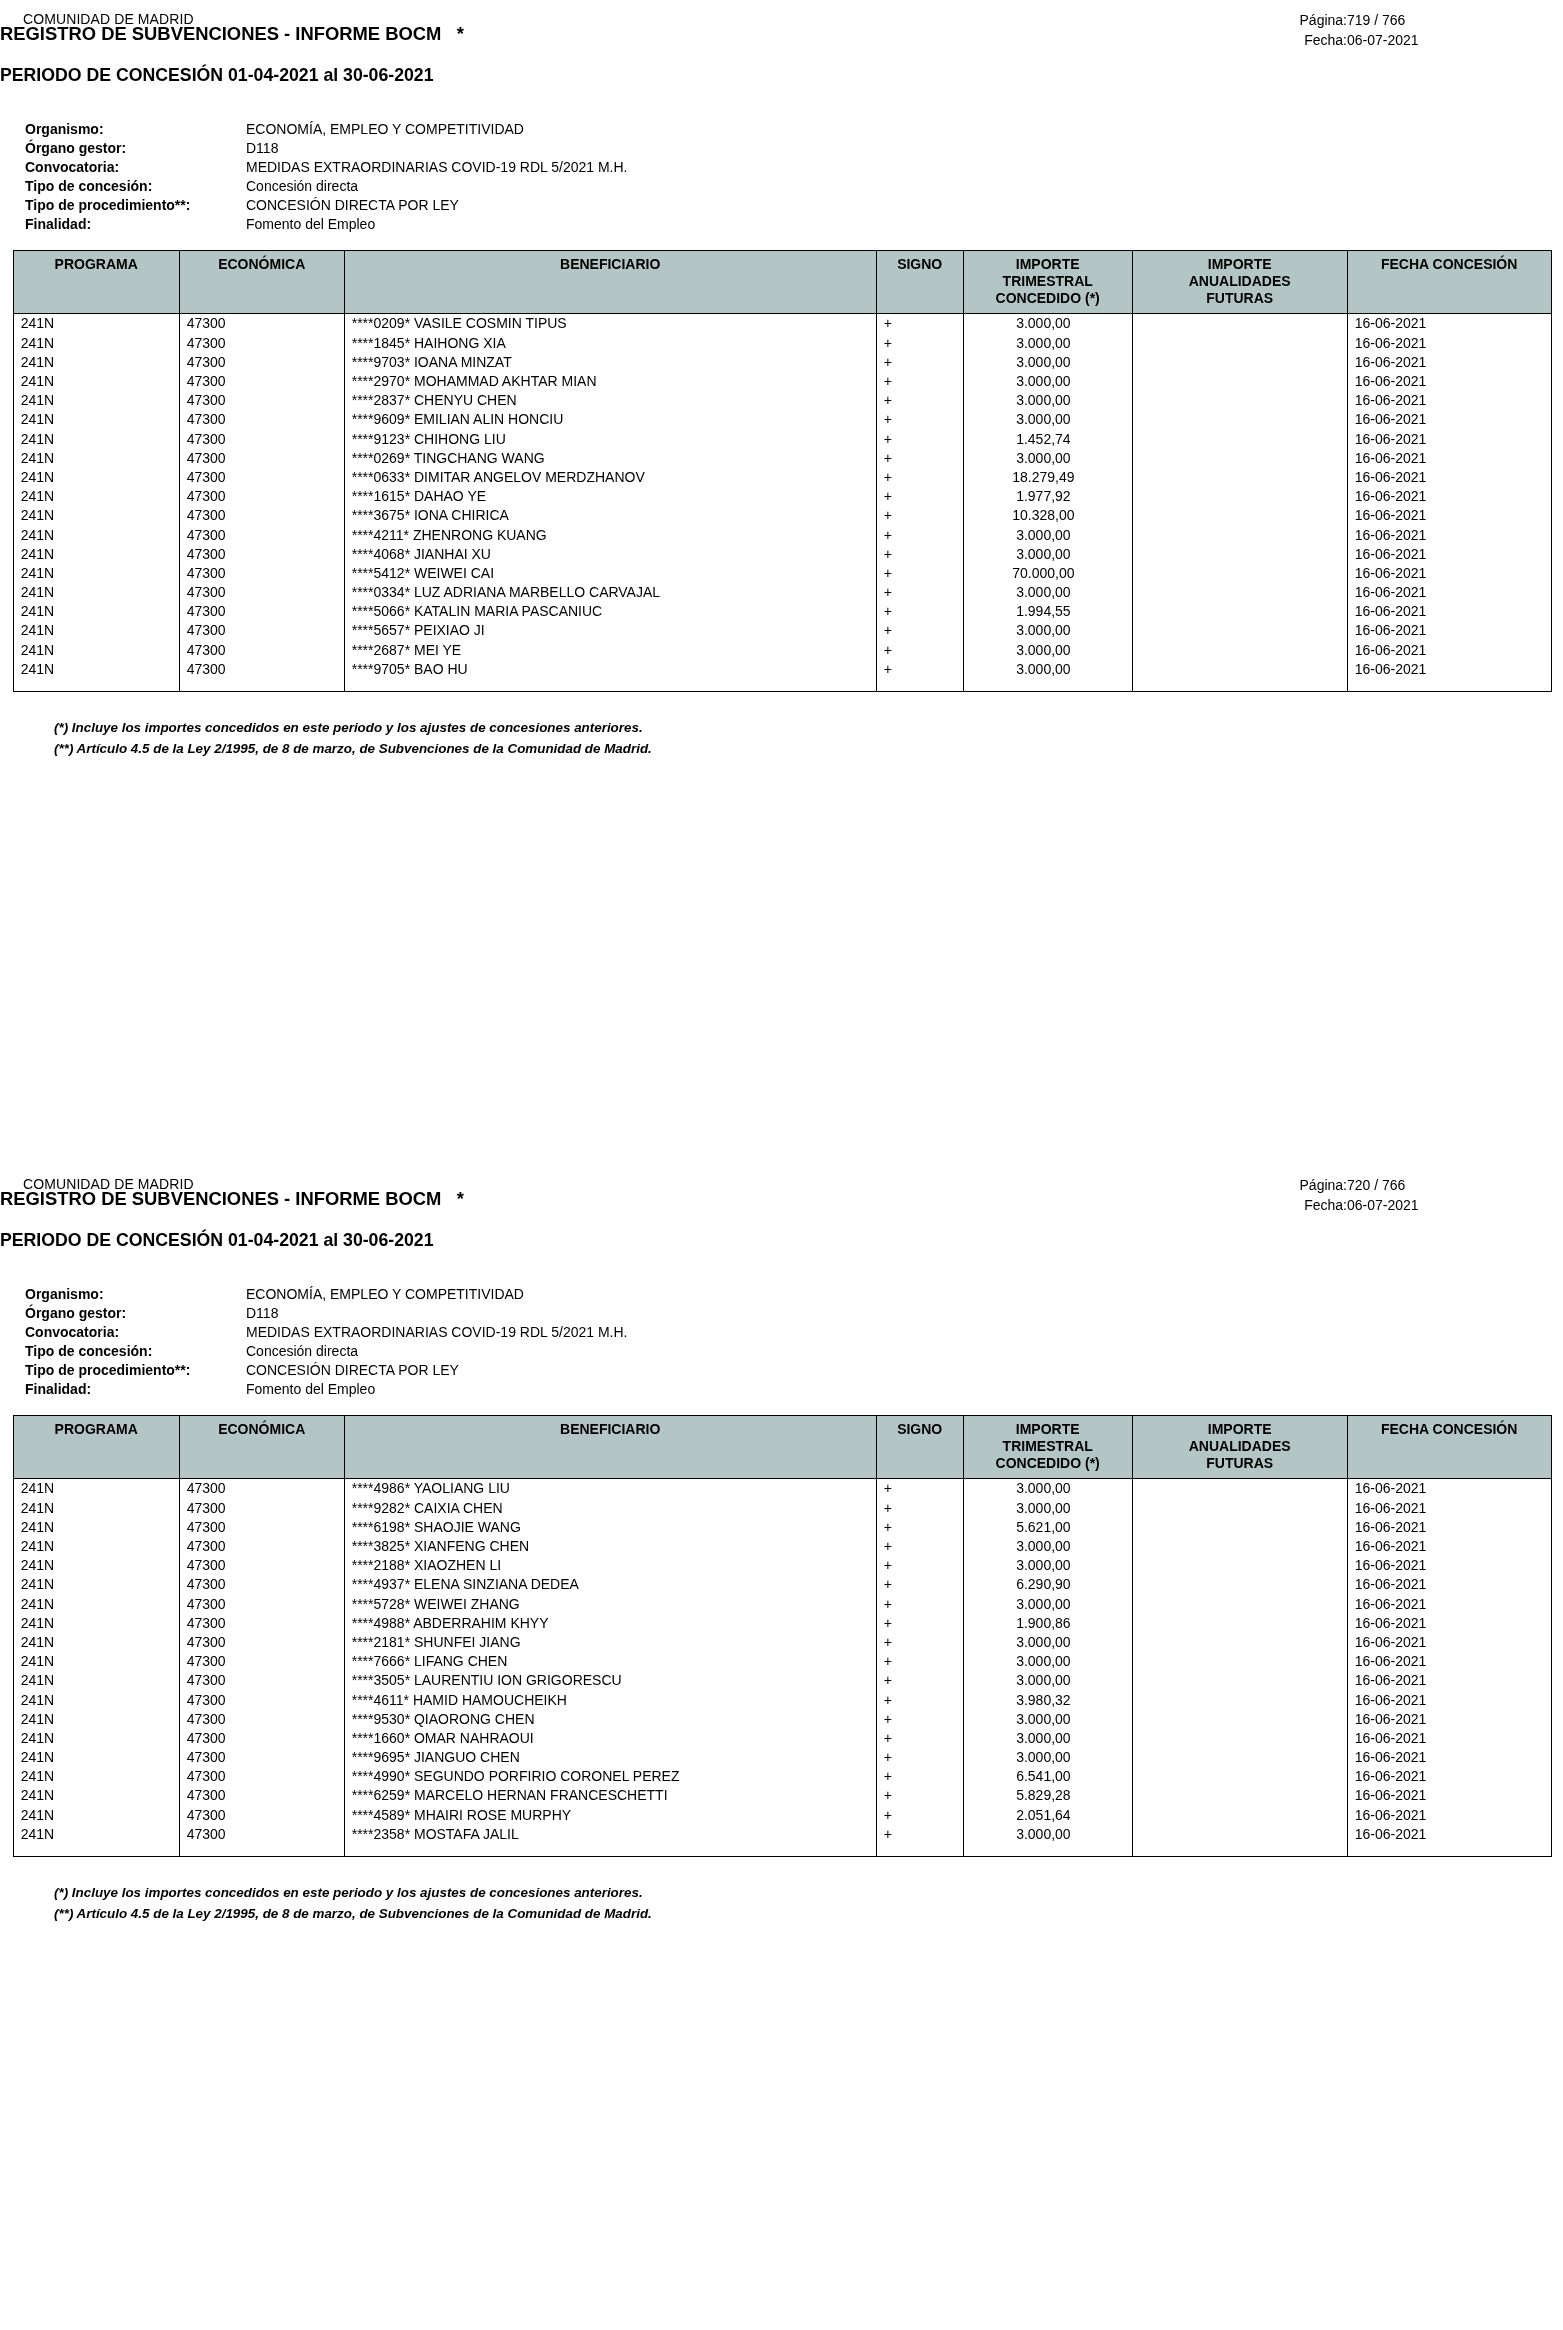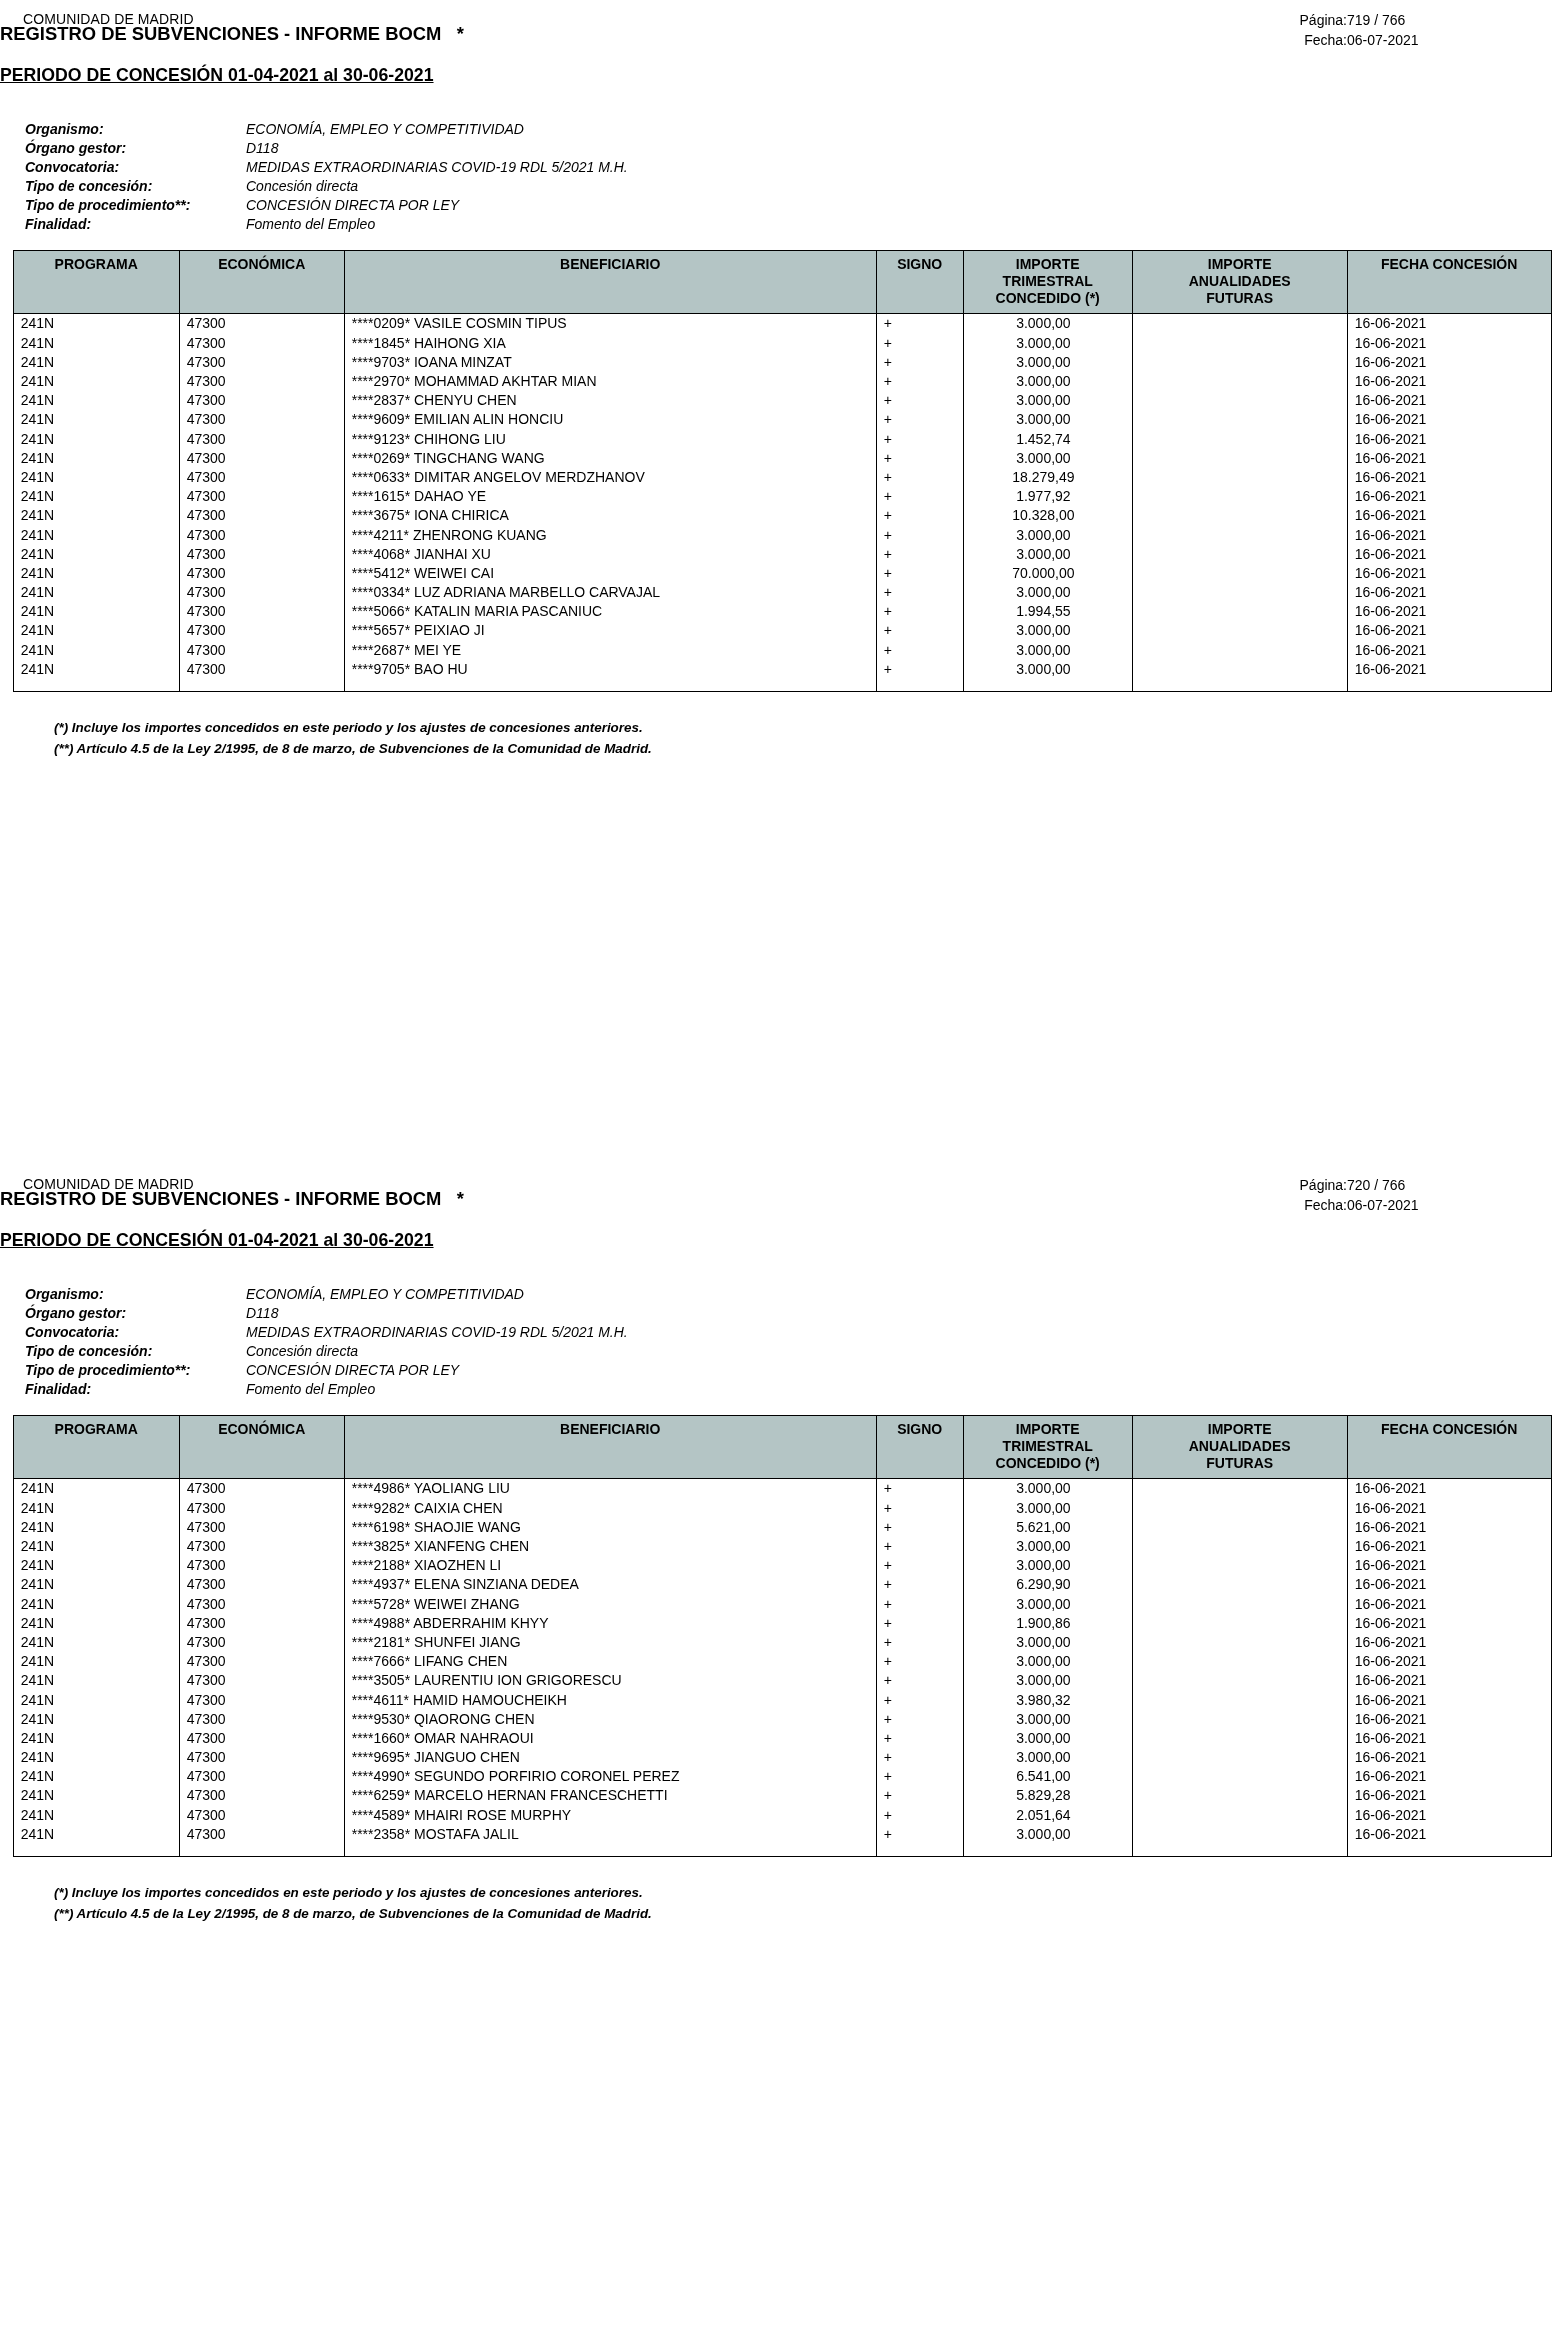--- a/index.html
+++ b/index.html
@@ -30,26 +30,26 @@
     position:absolute;top:10px;left:1282px;
     font-size:14px;line-height:20px;
   }
   .pi-row{display:flex;}
   .pi-label{width:65px;text-align:right;}
   .titles{
     position:absolute;top:22.6px;left:0;width:1564px;
     text-align:left;
   }
   .title{font-size:18.4px;font-weight:bold;margin:0;}
-  .subtitle{font-size:17.7px;font-weight:bold;margin:20px 0 0 0;text-decoration:underline;}
+  .subtitle{font-size:17.7px;font-weight:bold;margin:20px 0 0 0;}
   .meta{
     position:absolute;top:120px;left:25px;
     font-size:14px;
   }
-  .meta-row{display:flex;line-height:19px;font-style:italic;}
+  .meta-row{display:flex;line-height:19px;}
   .meta-label{width:221px;font-weight:bold;flex:0 0 auto;}
   .meta-value{white-space:nowrap;}
   .grants{
     position:absolute;top:250px;left:12.7px;
     width:1539px;
     table-layout:fixed;
     border-collapse:collapse;
     border:1.4px solid var(--ink);
     font-size:14px;
   }

